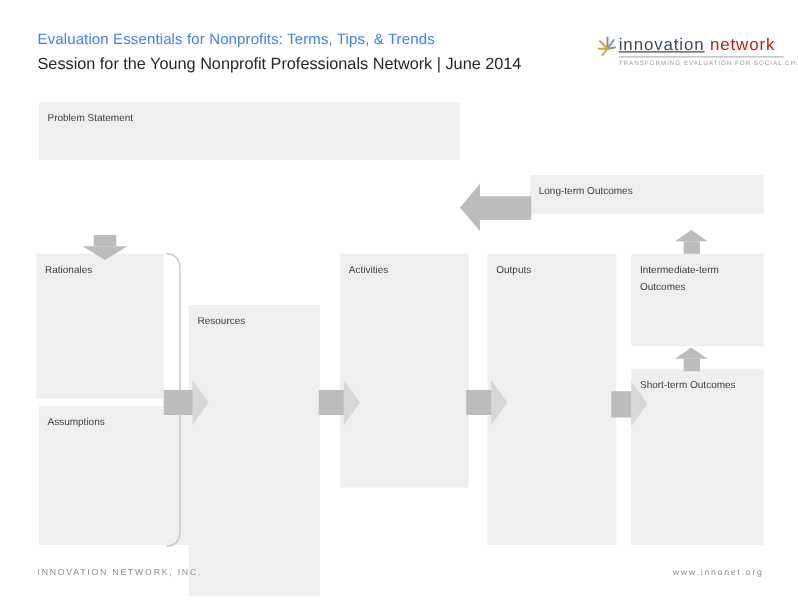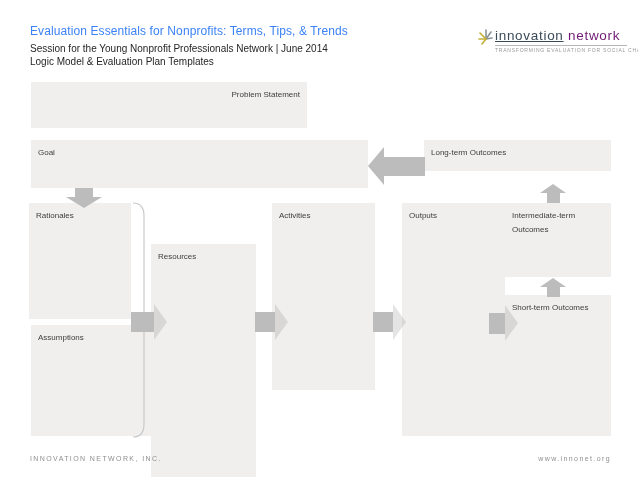--- a/index.html
+++ b/index.html
@@ -2,44 +2,44 @@
 <html><head>
 <meta charset="utf-8">
 <style>
   html,body{margin:0;padding:0;background:#ffffff;}
   .stage{
     position:relative;width:638px;height:493px;background:#ffffff;overflow:hidden;
     font-family:"Liberation Sans",sans-serif;
   }
   
   .title{position:absolute;left:30px;top:24px;font-size:12px;color:#3b82f6;letter-spacing:.1px;}
-  .sub{position:absolute;left:30px;font-size:10px;color:#262626;}
+  .sub{position:absolute;left:30px;font-size:13px;color:#262626;}
   .sub1{top:43px;}
   .sub2{top:56px;}
   
   .logo{position:absolute;left:477px;top:28px;display:flex;align-items:flex-start;}
   .logo svg{margin-top:1px;}
   .logo-text{margin-left:2px;}
   .logo-name{font-size:13.5px;letter-spacing:.7px;white-space:nowrap;line-height:1.15;}
   .logo-name .w1{color:#3c4b59;text-decoration:underline;}
-  .logo-name .w2{color:#701a75;}
+  .logo-name .w2{color:#b91c1c;}
   .logo-rule{width:132px;height:1px;background:#b7b7b7;margin-top:1px;}
   .logo-tagline{font-size:7px;letter-spacing:1.05px;color:#9a9a9a;white-space:nowrap;
     transform:scale(.72);transform-origin:0 0;margin-top:2px;}
   
   .box{position:absolute;background:#f0efee;}
   .lbl{display:block;padding:6px 7px;font-size:8px;line-height:1.7;color:#3d3d3d;}
-  .b-problem{left:31px;top:82px;width:276px;height:46px;text-align:right;}
+  .b-problem{left:31px;top:82px;width:337px;height:46px;}
   .b-goal{left:31px;top:140px;width:337px;height:48px;}
   .b-long{left:424px;top:140px;width:187px;height:31px;}
   .b-rationales{left:29px;top:203px;width:102px;height:116px;}
   .b-assumptions{left:31px;top:325px;width:122px;height:111px;}
   .b-resources{left:151px;top:203px;width:105px;height:233px;margin-top:41px;}
   .b-activities{left:272px;top:203px;width:103px;height:187px;}
-  .b-outputs{left:390px;top:203px;width:103px;height:233px;margin-left:12px;}
+  .b-outputs{left:390px;top:203px;width:103px;height:233px;}
   .b-intermediate{left:505px;top:203px;width:106px;height:74px;}
   .b-short{left:505px;top:295px;width:106px;height:141px;}
   
   .brace{position:absolute;left:132px;top:202px;}
   
   .shaft{position:absolute;background:#bcbcbc;}
   .tri{position:absolute;width:0;height:0;}
   .a-left-head{left:368px;top:147px;border-top:19px solid transparent;border-bottom:19px solid transparent;border-right:16px solid #bcbcbc;}
   .a-left-shaft{left:384px;top:157px;width:41px;height:19px;}
   .a-down-shaft{left:75px;top:188px;width:18px;height:9px;}
@@ -62,21 +62,20 @@
   .foot-left{left:30px;}
   .foot-right{right:27px;}
 </style>
 </head>
 <body>
 
 <div class="stage">
 
   <div class="title">Evaluation Essentials for Nonprofits: Terms, Tips, &amp; Trends</div>
   <div class="sub sub1">Session for the Young Nonprofit Professionals Network | June 2014</div>
-  <div class="sub sub2">Logic Model &amp; Evaluation Plan Templates</div>
 
   <div class="logo">
     <svg width="16" height="16" viewBox="0 0 16 16">
       <g stroke-width="1.6" stroke-linecap="round" fill="none">
         <path d="M9 10 L9 1" stroke="#8a9299"></path>
         <path d="M9 10 L14 3" stroke="#8a9299"></path>
         <path d="M9 10 L15 9" stroke="#8a9299"></path>
         <path d="M9 10 L3 4" stroke="#c3ae37"></path>
         <path d="M9 10 L2 10" stroke="#c3ae37"></path>
         <path d="M9 10 L5 15" stroke="#c3ae37"></path>
@@ -84,23 +83,20 @@
     </svg>
     <div class="logo-text">
       <div class="logo-name"><span class="w1">innovation</span> <span class="w2">network</span></div>
       <div class="logo-rule"></div>
       <div class="logo-tagline">TRANSFORMING EVALUATION FOR SOCIAL CHANGE</div>
     </div>
   </div>
 
   <div class="box b-problem">
       <span class="lbl">Problem Statement</span>
-    </div>
-  <div class="box b-goal">
-      <span class="lbl">Goal</span>
     </div>
   <div class="box b-long">
       <span class="lbl">Long-term Outcomes</span>
     </div>
   <div class="box b-rationales">
       <span class="lbl">Rationales</span>
     </div>
   <div class="box b-assumptions">
       <span class="lbl">Assumptions</span>
     </div>

